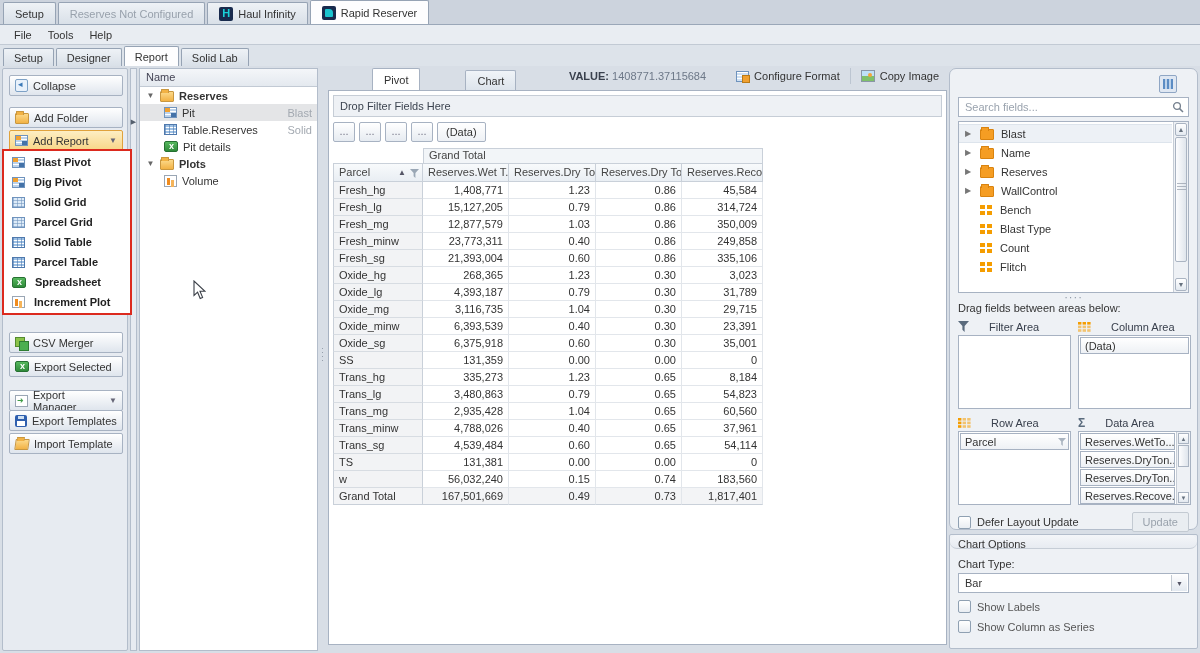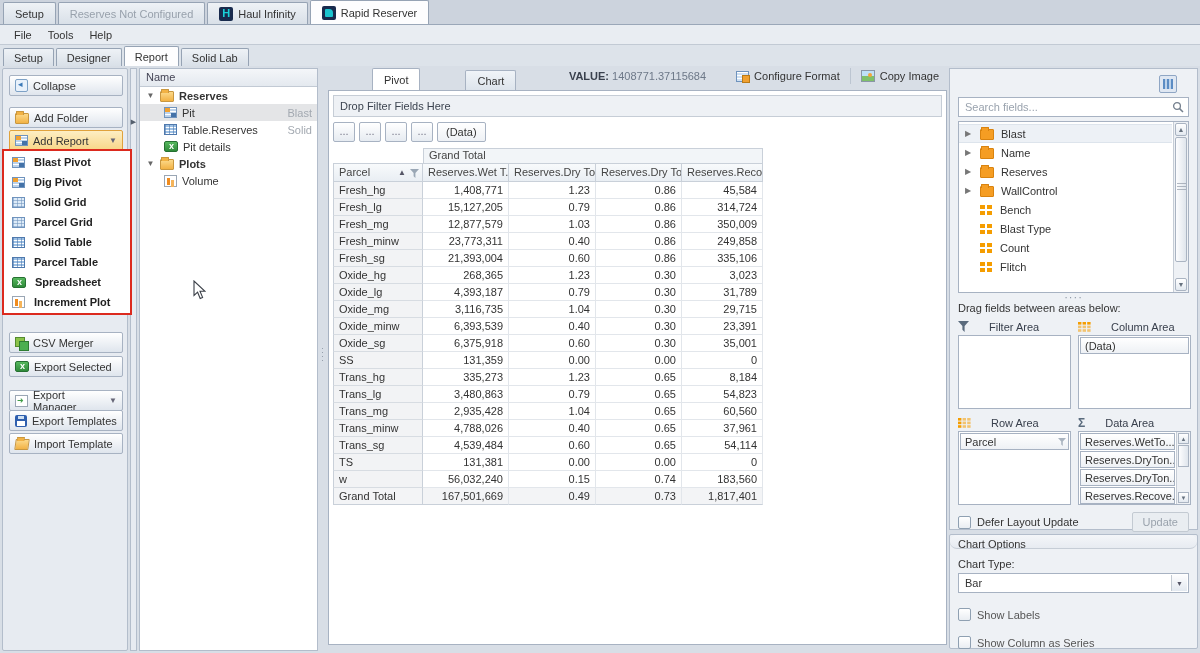--- a/index.html
+++ b/index.html
@@ -121,21 +121,21 @@
   .hcell.first .sort { color:#556; font-size:8px; position:absolute; right:16px; top:4px; }
   .hcell.first svg { position:absolute; right:3px; top:5px; }
   .dcell { height:17px; border-right:1px solid #e2e6eb; border-bottom:1px solid #e2e6eb; padding:2px 5px; text-align:right; background:#fff; overflow:hidden; }
   .rhcell { height:17px; background:#f2f3f5; border-left:1px solid #c9d0d9; border-right:1px solid #c9d0d9; border-bottom:1px solid #d7dce2; padding:2px 5px; text-align:left; }
   .trow.total .dcell, .trow.total .rhcell { background:#f3f4f6; }
   .trow.total .dcell { border-bottom:1px solid #c9d0d9; }
   .trow.total .rhcell { border-bottom:1px solid #c9d0d9; }
 
   
   .rightpanel { position:absolute; left:949px; top:2px; width:249px; height:583px; }
-  .fieldsbox { position:absolute; top:0; left:0; width:249px; height:462px; background:#eef1f5; border:1px solid #b3bdcb; border-radius:0; padding:6px 8px; }
+  .fieldsbox { position:absolute; top:0; left:0; width:249px; height:462px; background:#eef1f5; border:1px solid #b3bdcb; border-radius:7px; padding:6px 8px; }
   .rp-toolbar { height:22px; position:relative; }
   .layoutbtn { position:absolute; right:12px; top:0; width:18px; height:18px; background:#dfe7f2; border:1px solid #8fa6c4; border-radius:2px; }
   .layoutbtn::after { content:""; position:absolute; left:3px; top:3px; width:10px; height:10px; background:
       repeating-linear-gradient(90deg,#5b8cc4 0 2px,#bcd2ea 2px 4px),
       repeating-linear-gradient(0deg,#5b8cc4 0 2px,#bcd2ea 2px 4px); }
   .searchbox { height:20px; background:#fff; border:1px solid #a7b2c2; display:flex; align-items:center; padding:0 4px 0 6px; }
   .searchbox .ph { color:#9aa3ae; flex:1; }
   .fieldlist { margin-top:4px; height:172px; background:#fff; border:1px solid #a7b2c2; position:relative; overflow:hidden; }
   .fl-rows { position:absolute; left:0; top:2px; right:16px; }
   .fl-row { height:19px; display:flex; align-items:center; gap:7px; padding-left:6px; }
@@ -167,21 +167,21 @@
   .defer-row { margin-top:2px; display:flex; align-items:center; }
   .cb { width:13px; height:13px; background:linear-gradient(#fff,#e9edf2); border:1px solid #8fa0b2; border-radius:2px; margin-right:6px; flex:0 0 auto; }
   .btn-disabled { margin-left:auto; height:20px; padding:0 10px; background:#e9edf1; border:1px solid #c3cad2; border-radius:2px; color:#9aa3ad; display:flex; align-items:center; }
 
   .chartbox { position:absolute; top:466px; left:0; width:249px; height:115px; background:#eef1f5; border:1px solid #b3bdcb; border-radius:2px; }
   .chartbox .hdr { height:14px; background:linear-gradient(#f4f6f9,#e7ebf1); border-bottom:1px solid #c6cdd6; padding:3px 8px; color:#333;border-radius:7px; }
   .chartbox .body { padding:6px 8px; }
   .ct-label { margin:3px 0 3px 0; }
   .select { height:20px; background:#fff; border:1px solid #a7b2c2; display:flex; align-items:center; padding-left:6px; position:relative; }
   .select .caret { position:absolute; right:1px; top:1px; bottom:1px; width:16px; background:linear-gradient(#fdfdfe,#e3e9f0); border-left:1px solid #c3cad2; color:#556; font-size:7px; display:flex; align-items:center; justify-content:center; }
-  .cb-row { display:flex; align-items:center; margin-top:15px; color:#555; }
+  .cb-row { display:flex; align-items:center; margin-top:7px; color:#555; }
 
   .funnel { fill:#9aa7b5; }
   .cursor { position:absolute; left:193px; top:214px; z-index:99; }
 </style>
 </head>
 <body>
 
 <div class="screen">
 
   <div class="apptabs" id="app-tabs">

